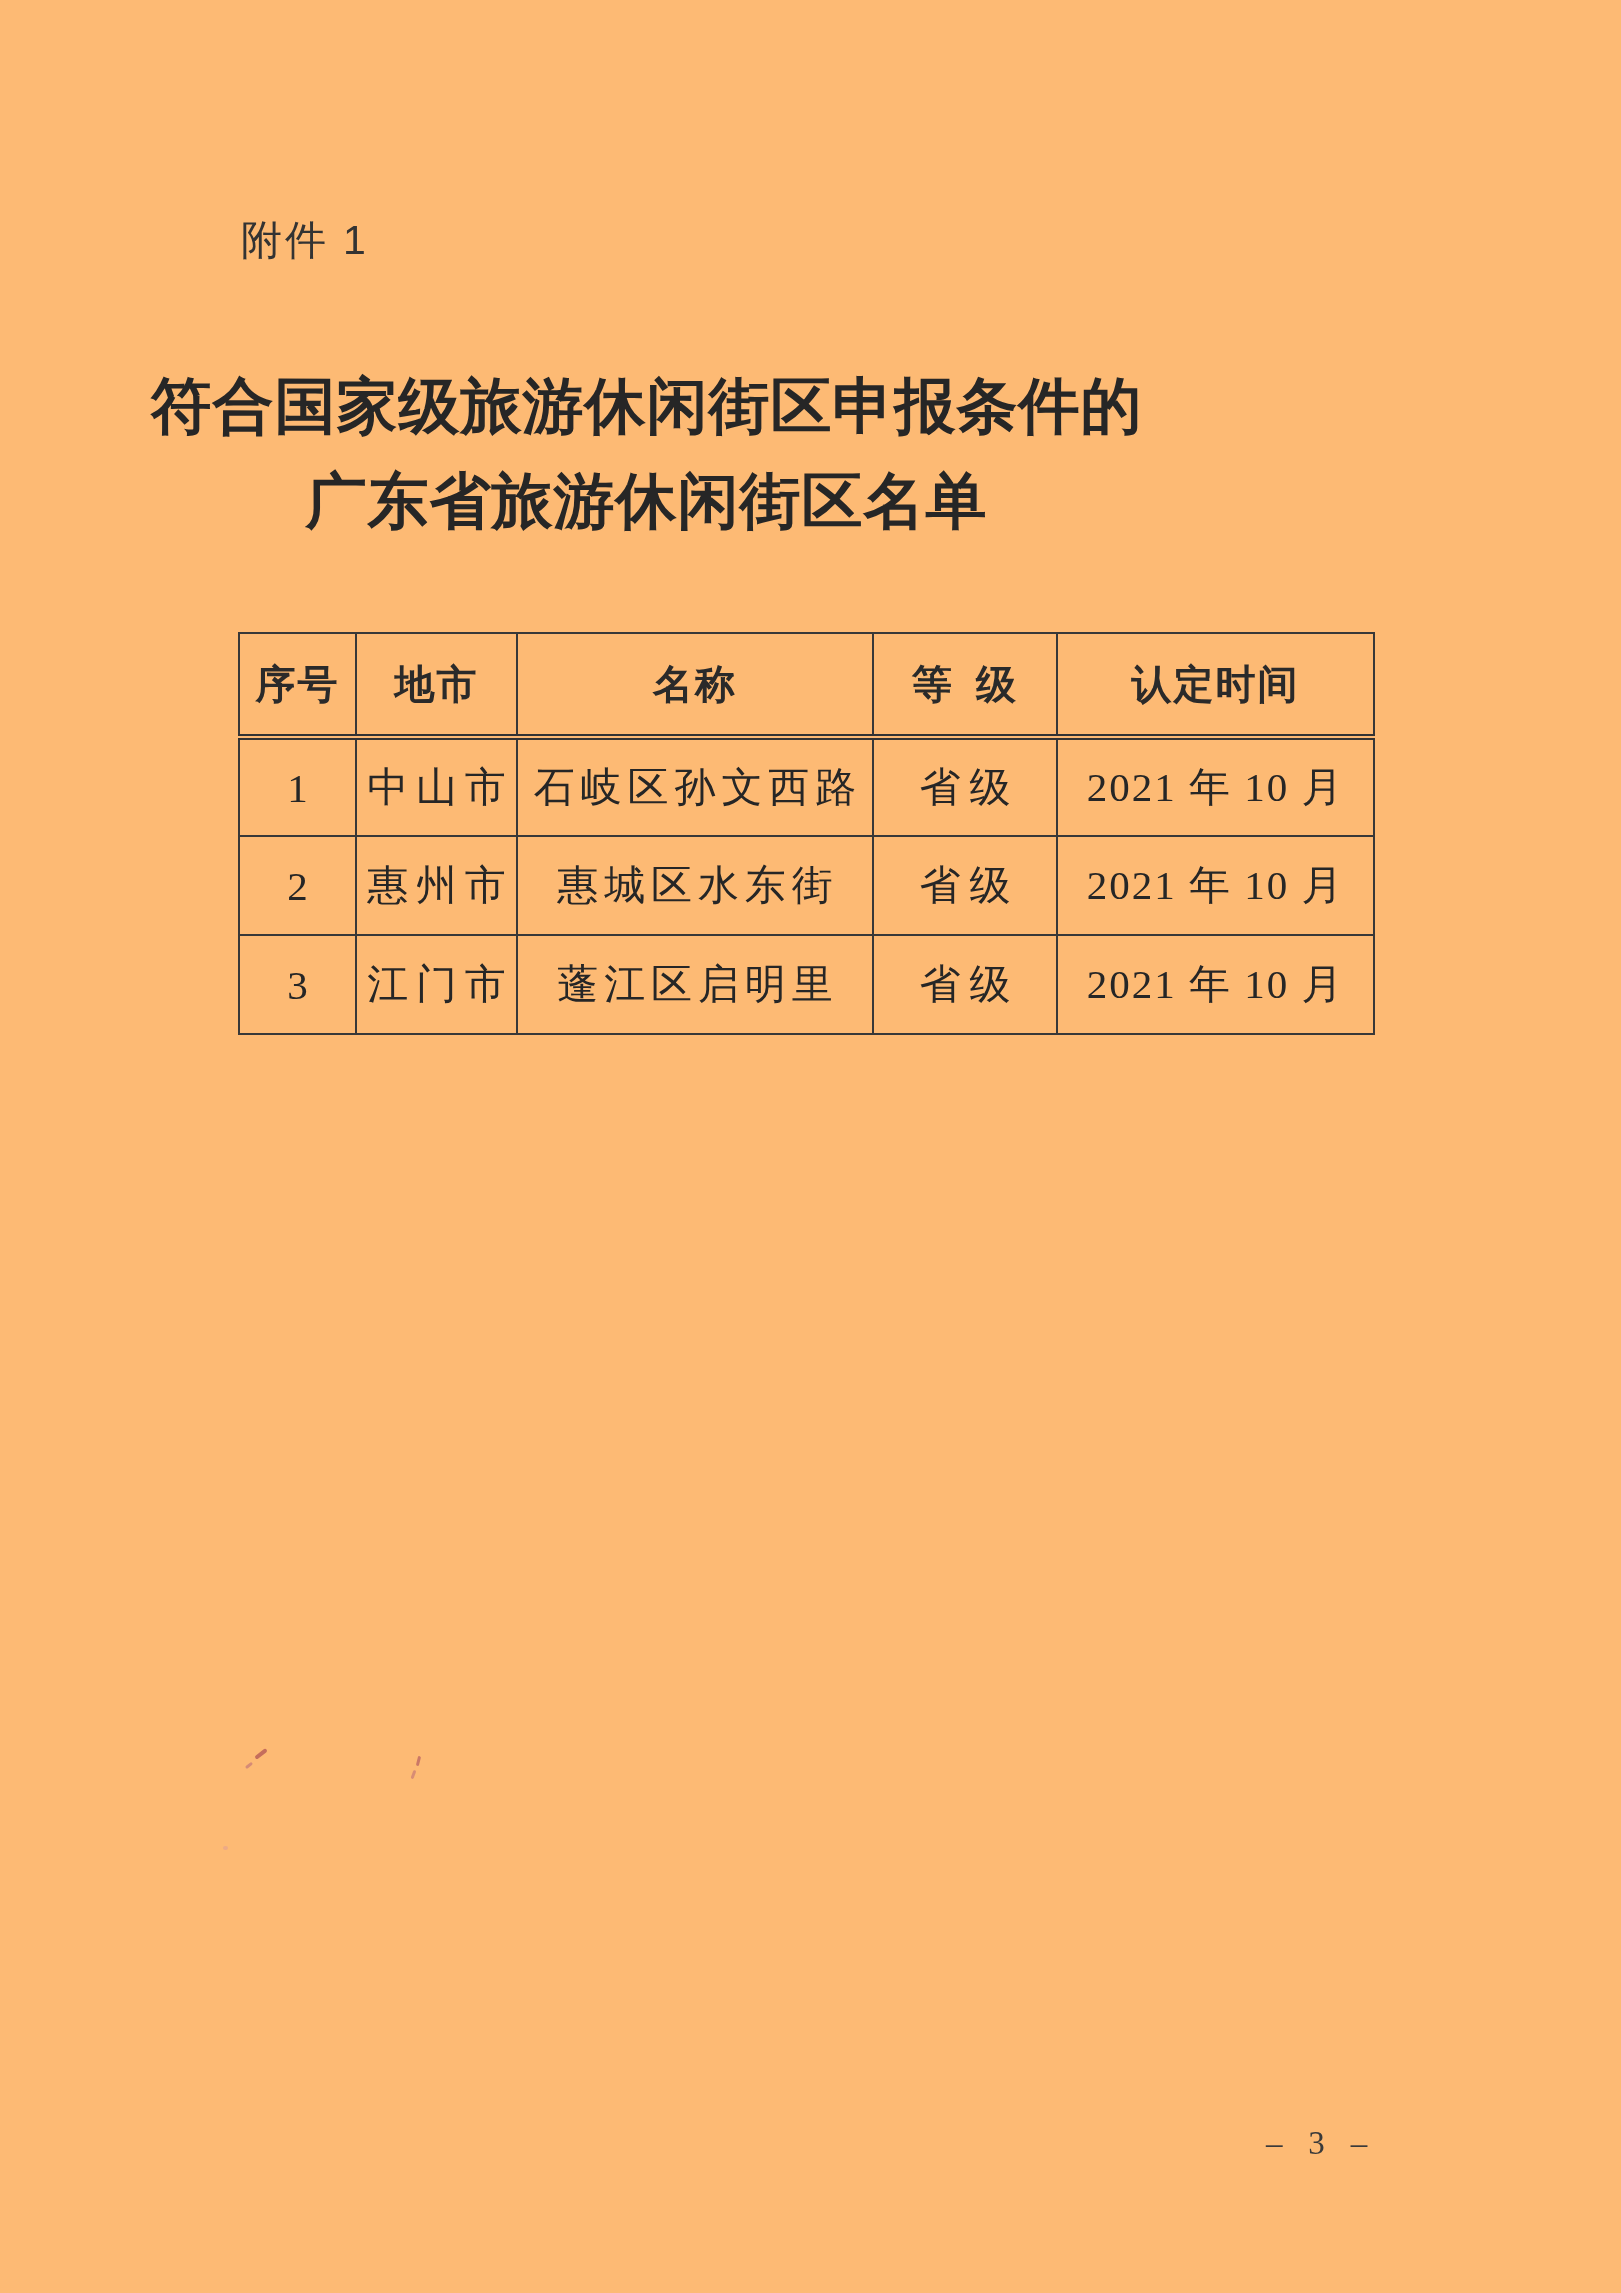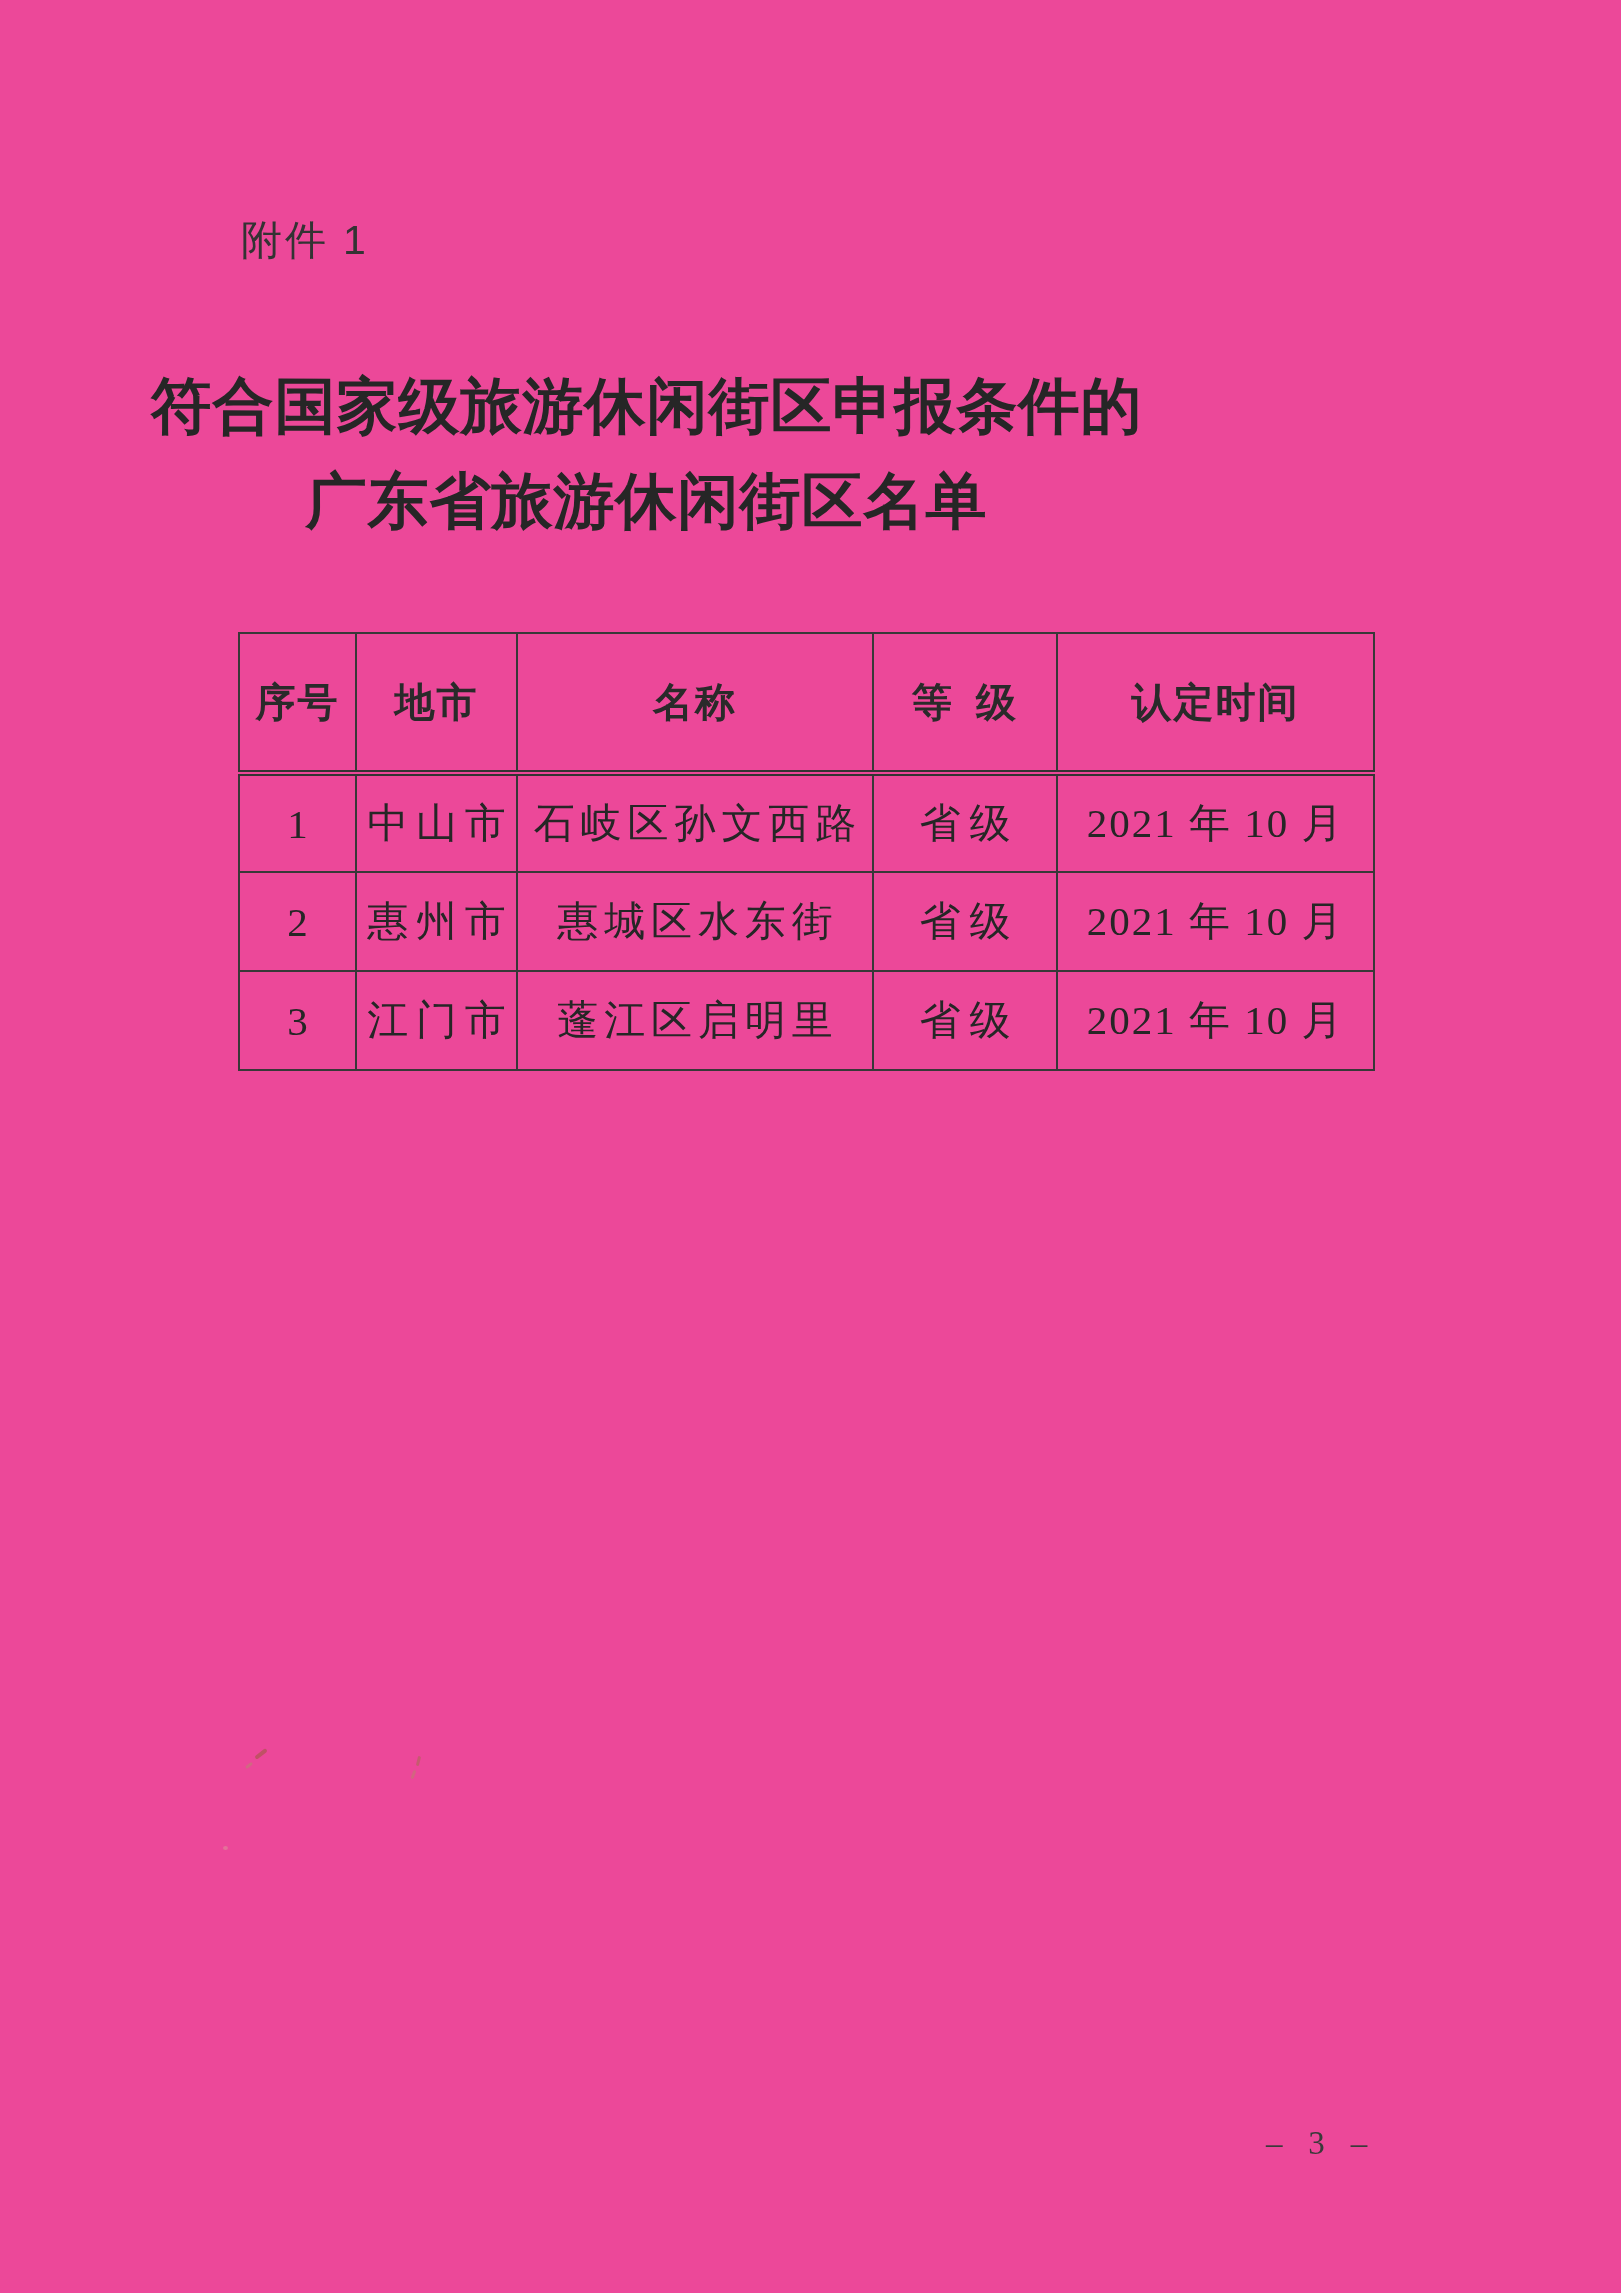--- a/index.html
+++ b/index.html
@@ -4,21 +4,21 @@
 <style>
   html, body {
     margin: 0;
     padding: 0;
     background: #e8e8e8;
   }
   .page {
     position: relative;
     width: 1621px;
     height: 2294px;
-    background: #ec4899;
+    background: #fdba74;
     overflow: hidden;
     font-family: "Liberation Serif", "DejaVu Serif", serif;
     color: #2d2d2d;
   }
 
   
   .attachment-label {
     position: absolute;
     left: 241px;
     top: 218px;
@@ -59,21 +59,21 @@
     border: 2px solid #383838;
     text-align: center;
     vertical-align: middle;
     padding: 0;
     overflow: hidden;
   }
   table.street-table {
     border: 2.9px solid #333;
   }
   table.street-table tr.header-row {
-    height: 140px;
+    height: 104px;
   }
   table.street-table tr.data-row {
     height: 99px;
   }
   table.street-table th {
     font-family: "Liberation Sans", "DejaVu Sans", sans-serif;
     font-weight: 700;
     font-size: 40px;
     letter-spacing: 2px;
     color: #2a2a2a;

